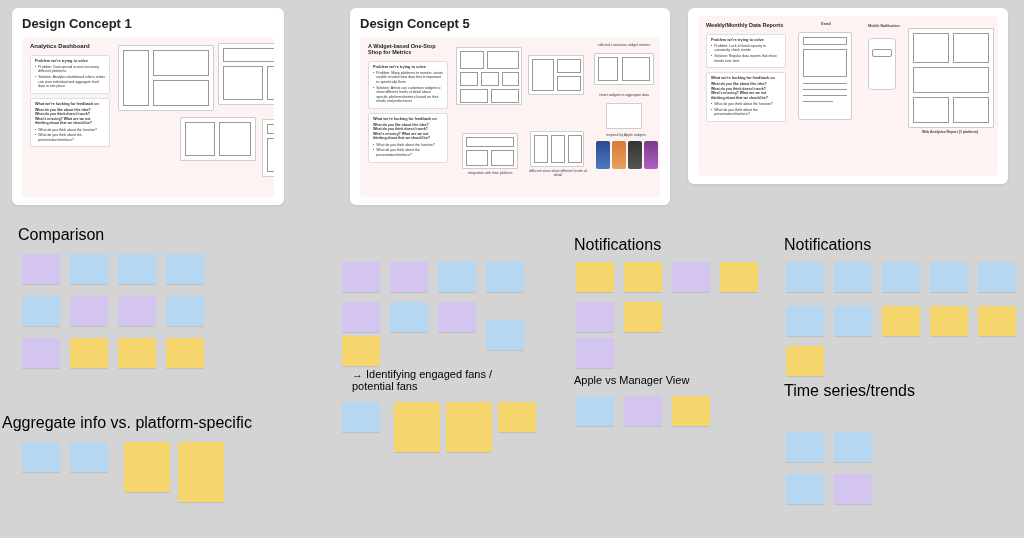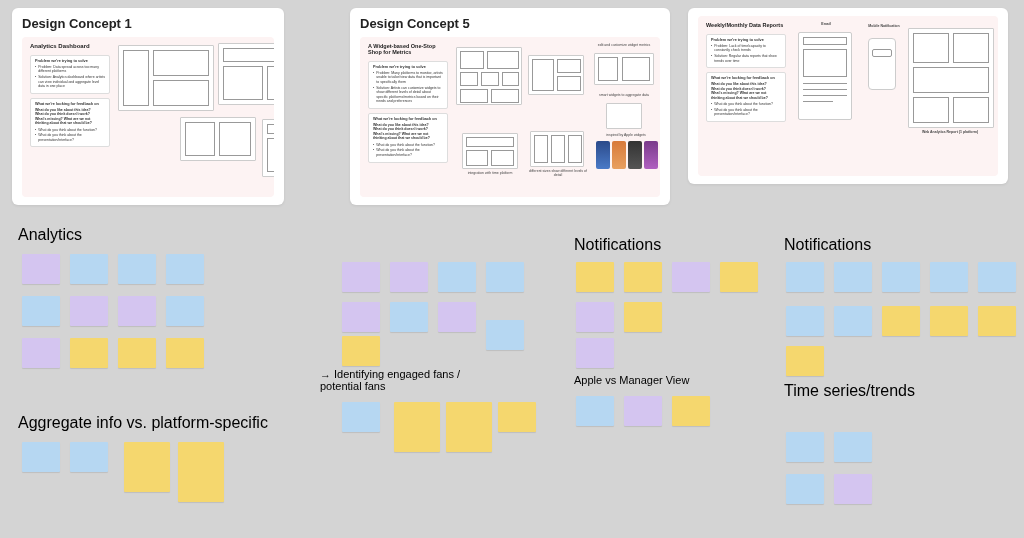--- a/index.html
+++ b/index.html
@@ -312,23 +312,23 @@
           <div class="wf-box" style="left:44px; top:4px; width:36px; height:30px;"></div>
           <div class="wf-box" style="left:4px; top:38px; width:76px; height:26px;"></div>
           <div class="wf-box" style="left:4px; top:68px; width:36px; height:26px;"></div>
           <div class="wf-box" style="left:44px; top:68px; width:36px; height:26px;"></div>
         </div>
         <div class="mini-caption" style="position:absolute; left:110px; top:108px; width:96px; font-weight:600;">Web Analytics Report (1 platform)</div>
       </div>
     </div>
   </div>
 
-  <div class="cluster-label" style="left:18px; top:226px;">Analytics</div>
-  <div class="cluster-label" style="left:18px; top:414px;">Aggregate info vs. platform-specific</div>
-  <div class="sub-label" style="left:320px; top:368px; width:180px;">→ Identifying engaged fans / potential fans</div>
+  <div class="cluster-label" style="left:18px; top:226px;">Comparison</div>
+  <div class="cluster-label" style="left:2px; top:414px;">Aggregate info vs. platform-specific</div>
+  <div class="sub-label" style="left:352px; top:368px; width:180px;">→ Identifying engaged fans / potential fans</div>
   <div class="cluster-label" style="left:574px; top:236px;">Notifications</div>
   <div class="sub-label" style="left:574px; top:374px;">Apple vs Manager View</div>
   <div class="cluster-label" style="left:784px; top:236px;">Notifications</div>
   <div class="cluster-label" style="left:784px; top:382px;">Time series/trends</div>
 
   <div class="note sm purple" style="left:22px;  top:254px;"></div>
   <div class="note sm blue" style="left:70px;  top:254px;"></div>
   <div class="note sm blue" style="left:118px; top:254px;"></div>
   <div class="note sm blue" style="left:166px; top:254px;"></div>
 

